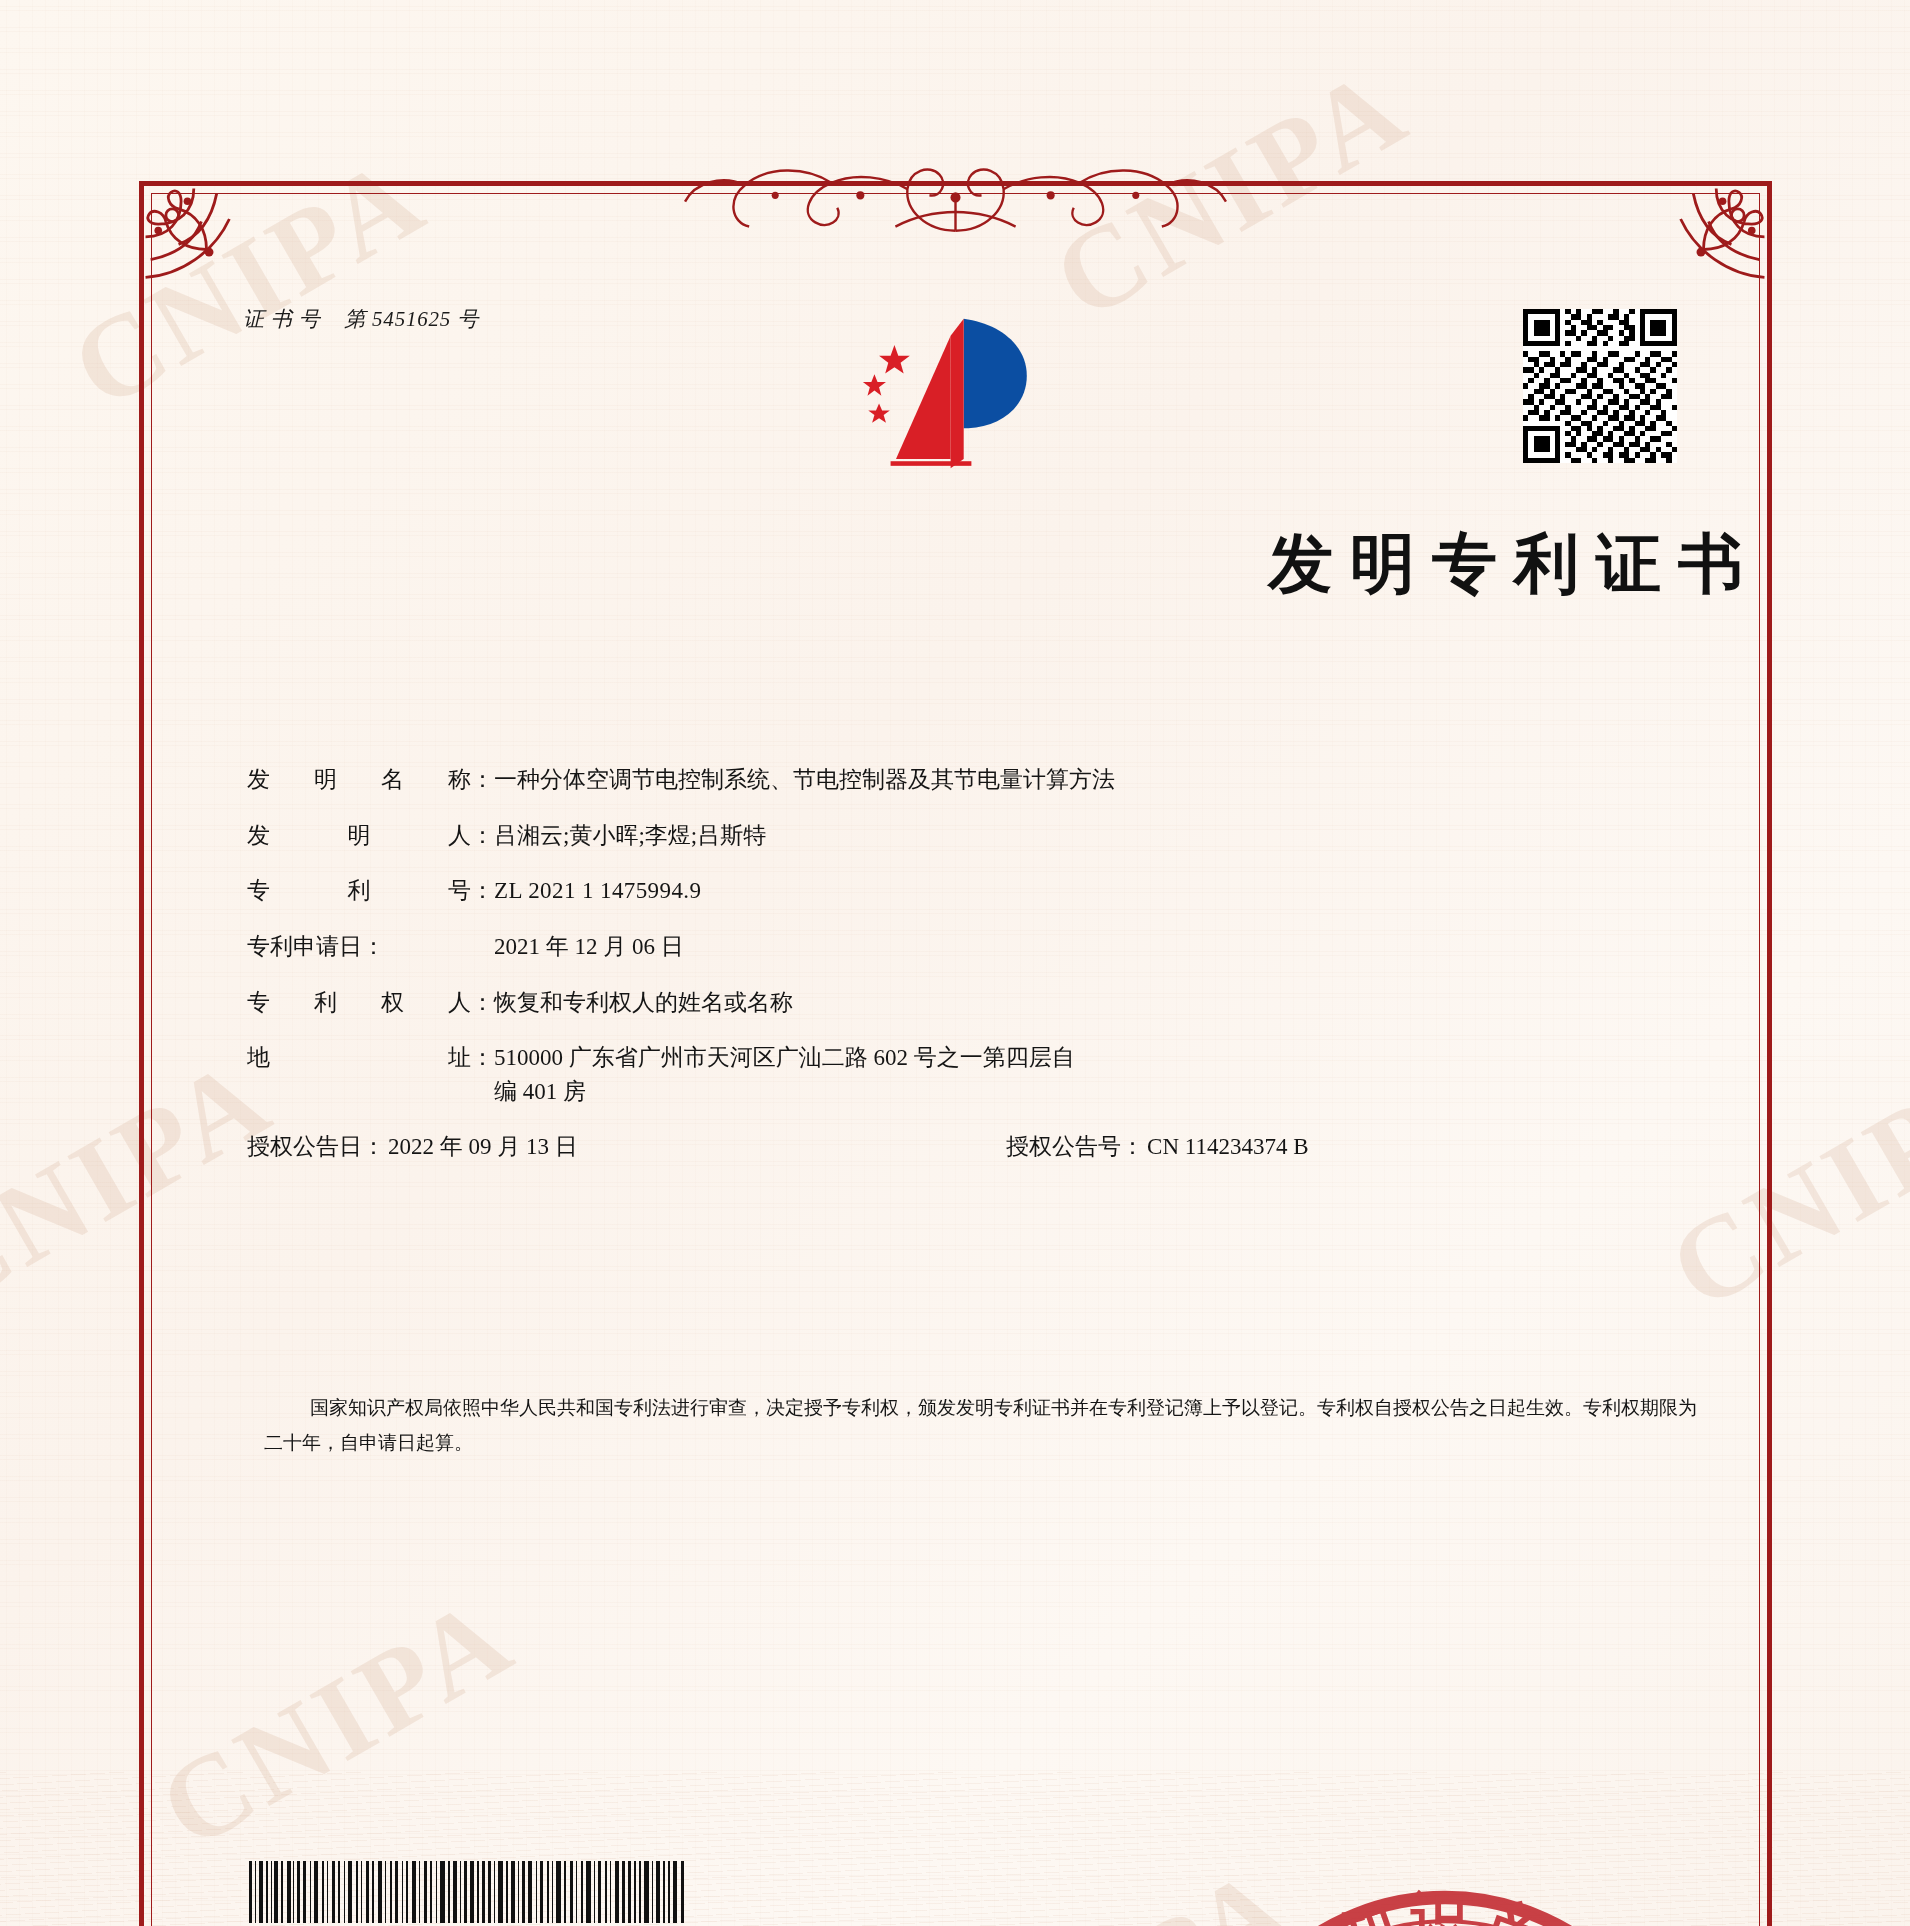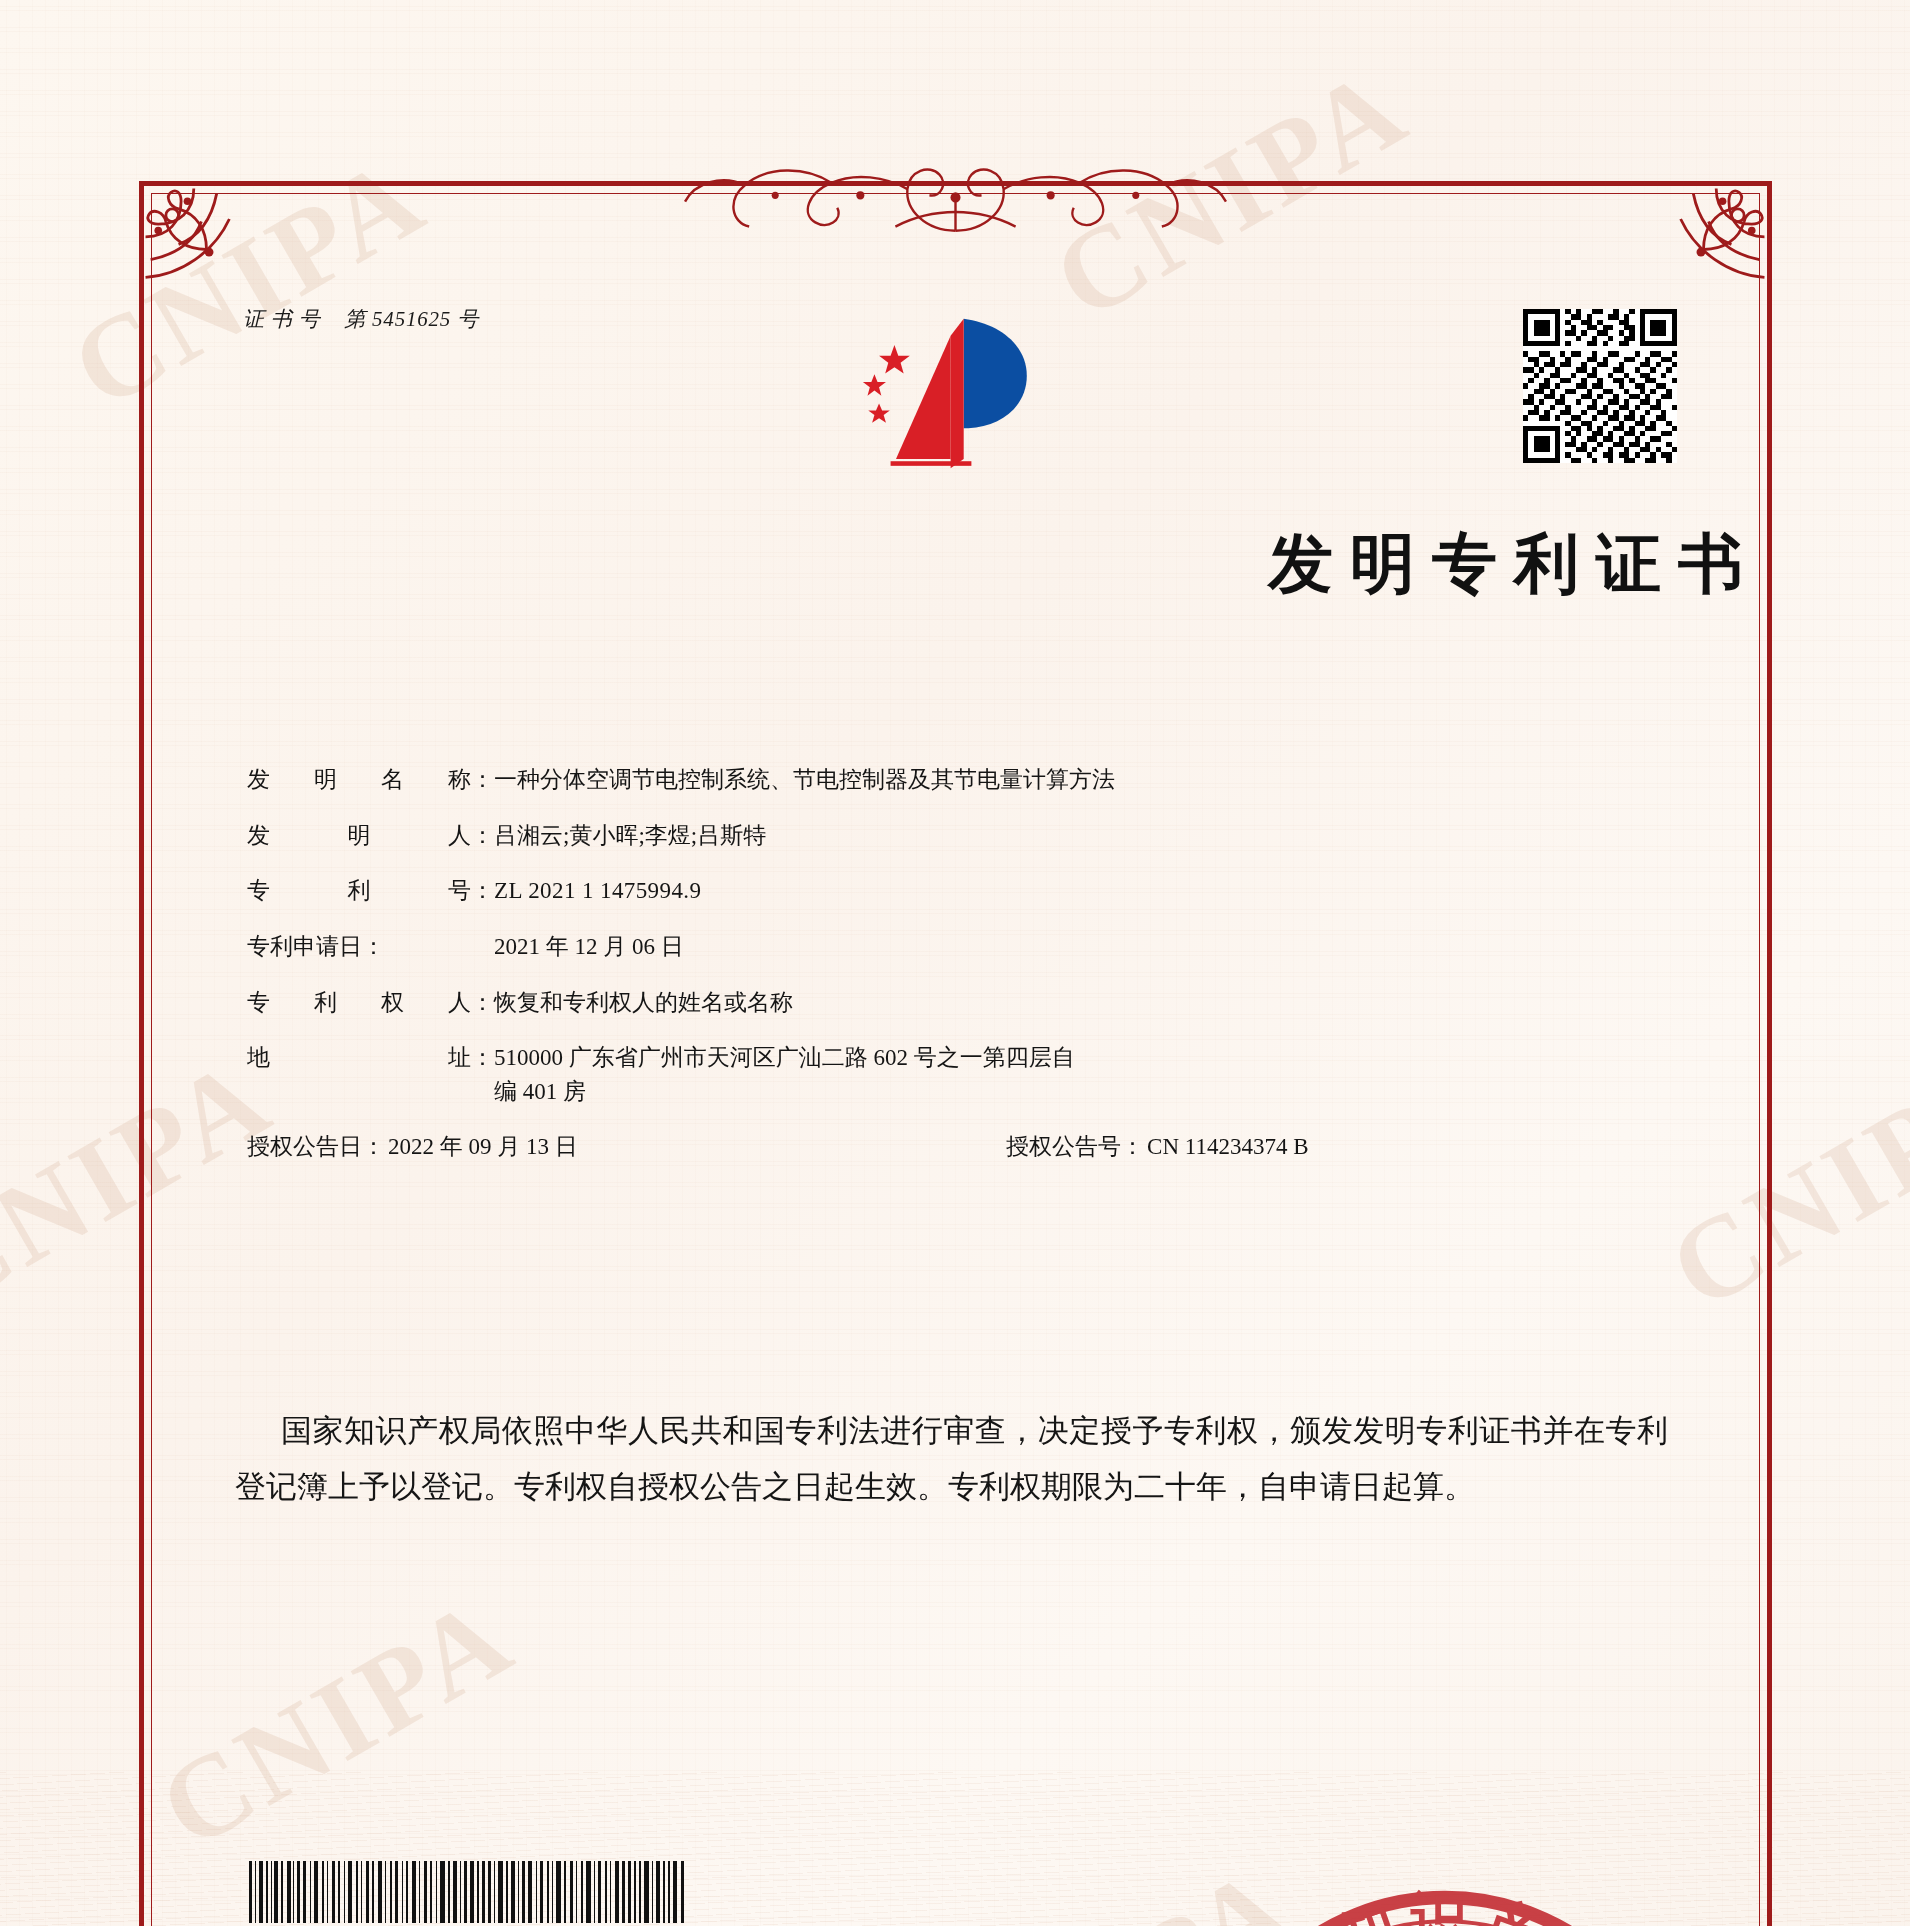--- a/index.html
+++ b/index.html
@@ -167,28 +167,27 @@
   .row-two .half {
     display: flex;
     align-items: flex-start;
   }
   .row-two .half.first { width: 759px; flex: 0 0 759px; }
   .row-two .half .lbl { white-space: nowrap; }
   .row-two .half .val { padding-left: 3.1px; white-space: nowrap; }
 
   .paragraphs {
     position: absolute;
-    left: 84px;
+    left: 113px;
     top: 1198px;
     width: 1433px;
-    font-size: 31px;
+    font-size: 19px;
     line-height: 1.82;
     color: #151515;
     text-align: justify;
-    margin-top: 12px;
   }
   .paragraphs p {
     margin: 0 0 7px 0;
     text-indent: 46px;
   }
 
   .barcode {
     position: absolute;
     left: 96px;
     top: 1668px;

